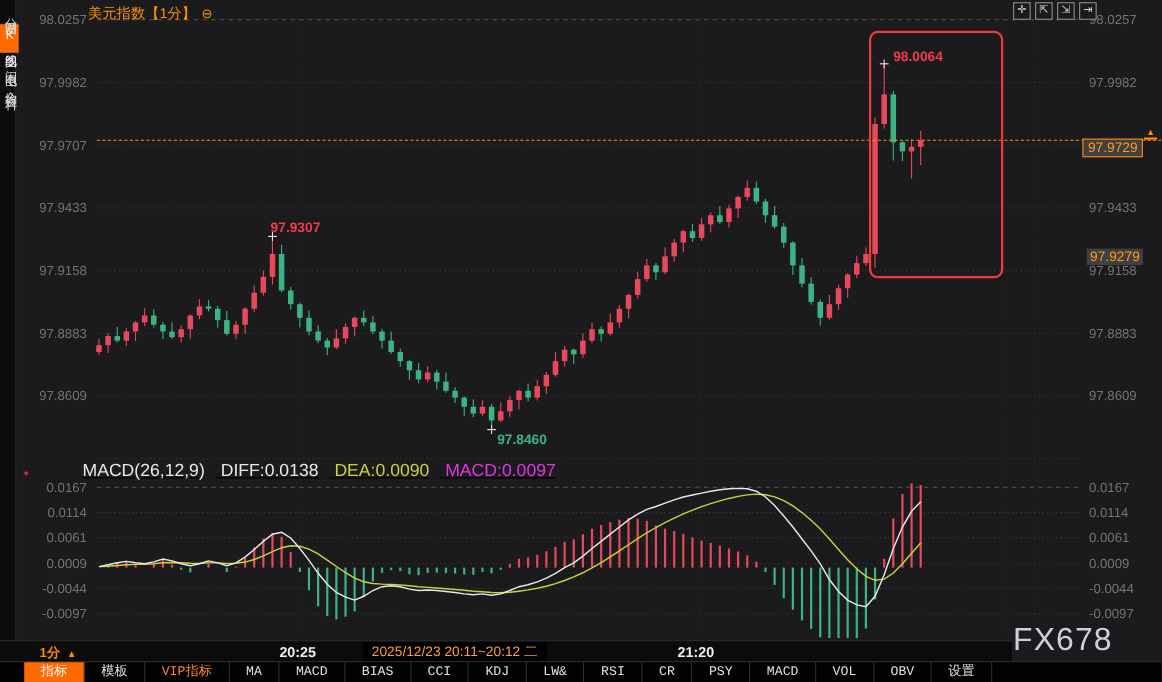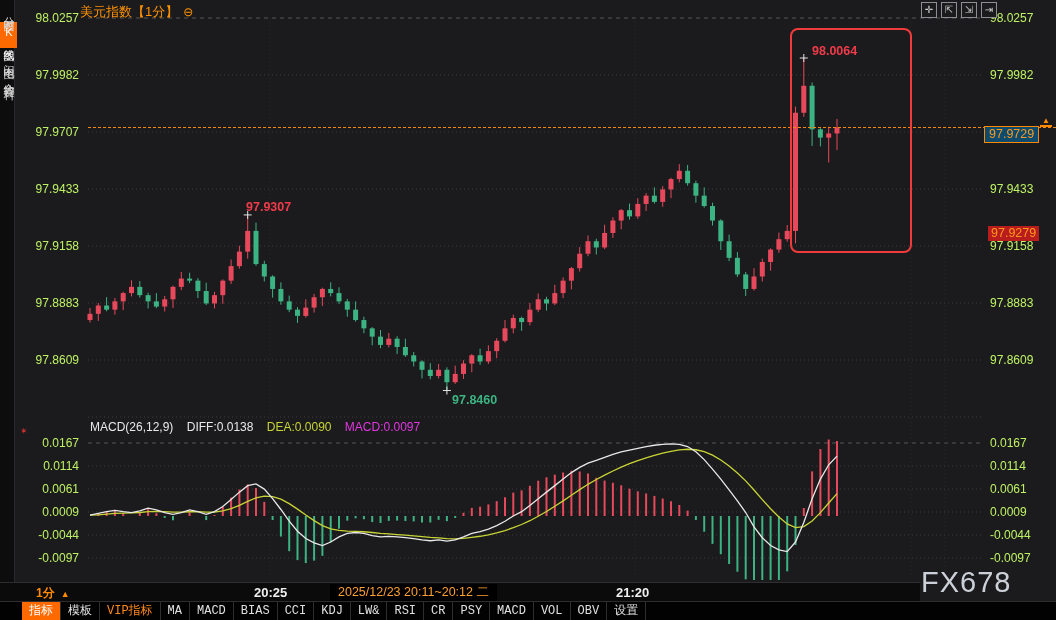--- a/index.html
+++ b/index.html
@@ -13,63 +13,63 @@
              letter-spacing:2px;padding:4px 1px;margin-top:4px;cursor:pointer;}
   .side-item.active{background:#ff6a00;color:#fff;}
   
   #title-row{position:absolute;left:80px;top:3px;font-size:13px;color:#ff9100;z-index:6;}
   #collapse{margin-left:5px;font-size:12px;}
   
   #top-icons{position:absolute;left:921px;top:2px;z-index:12;display:flex;gap:4px;}
   .tool-icon{width:14px;height:14px;border:1px solid #8d8d92;color:#cfcfcf;font-size:10px;
              line-height:13px;text-align:center;cursor:pointer;background:#1b1b1d;}
   
-  .axis-label{position:absolute;font-size:12px;color:#bef264;z-index:3;white-space:nowrap;}
+  .axis-label{position:absolute;font-size:12px;color:#737373;z-index:3;white-space:nowrap;}
   .axis-left{left:0;width:79px;text-align:right;}
   .axis-right{left:990px;text-align:left;}
   
   #price-line{position:absolute;left:88px;top:127px;width:968px;height:0;
               border-top:1px dashed #ff8a00;z-index:4;}
   #tag-last{position:absolute;left:984px;top:126px;height:15px;line-height:15px;padding:0 4px;
-            border:1px solid #ff8a00;background:#0c4a6e;color:#ff9a1e;font-size:12.5px;z-index:6;}
+            border:1px solid #ff8a00;background:#404040;color:#ff9a1e;font-size:12.5px;z-index:6;}
   #tag-prev{position:absolute;left:988px;top:226px;height:15px;line-height:15px;padding:0 3px;
-            background:#b91c1c;color:#ff9a1e;font-size:12.5px;z-index:6;}
+            background:#404040;color:#ff9a1e;font-size:12.5px;z-index:6;}
   #up-marker{position:absolute;left:1040px;top:117px;width:12px;color:#ff8a00;font-size:8px;
              line-height:8px;text-align:center;border-bottom:2px solid #ff8a00;z-index:6;}
   
   #highlight-box{position:absolute;left:790px;top:28px;width:118px;height:221px;
                  border:2px solid #f13b3b;border-radius:8px;z-index:5;}
   
   .annot{position:absolute;font-size:12.5px;font-weight:bold;z-index:6;white-space:nowrap;}
   #annot-high{left:812px;top:44px;color:#f13b4a;text-align:right;}
   #annot-peak{left:246px;top:200px;color:#f13b4a;}
   #annot-low{left:452px;top:393px;color:#3cb382;}
   
-  #macd-text{position:absolute;left:90px;top:420px;font-size:12px;z-index:6;white-space:nowrap;}
+  #macd-text{position:absolute;left:75px;top:420px;font-size:16px;z-index:6;white-space:nowrap;text-decoration:underline;}
   #macd-text .w{color:#e8e8e8;margin-right:10px;}
   #macd-text .y{color:#c8d435;margin-right:10px;}
   #macd-text .m{color:#e136e1;}
   #alarm-dot{position:absolute;left:20px;top:426px;color:#e23333;font-size:9px;z-index:6;}
   
   #watermark{position:absolute;left:921px;top:566px;font-size:29px;color:#ccd0d8;
              letter-spacing:1px;z-index:7;}
   
   #time-axis{position:absolute;left:0;top:582px;width:920px;height:19px;background:#0b0b0b;
              border-top:1px solid #2d2d30;z-index:11;}
   #tf{position:absolute;left:36px;top:2px;color:#ff8a00;font-size:12px;font-weight:bold;}
   #tf-arrow{font-size:9px;margin-left:6px;}
   #t-left{position:absolute;left:254px;top:2px;color:#f0f0f0;font-size:13px;font-weight:bold;}
   #t-center{position:absolute;left:330px;top:1px;background:#000;color:#ffa033;font-size:12.5px;
             padding:0 8px;height:17px;line-height:17px;}
   #t-right{position:absolute;left:616px;top:2px;color:#f0f0f0;font-size:13px;font-weight:bold;}
   
   #toolbar{position:absolute;left:0;top:601px;width:1056px;height:19px;background:#020202;
            border-top:1px solid #2d2d30;display:flex;padding-left:22px;box-sizing:border-box;
            font-family:"Liberation Mono",monospace;z-index:11;}
-  .tb-item{font-size:12px;color:#e0e0e0;line-height:18px;padding:0 7px;
+  .tb-item{font-size:12px;color:#e0e0e0;line-height:18px;padding:0 15px;
            border-right:1px solid #2e2e32;cursor:pointer;white-space:nowrap;}
   .tb-item.active{background:#ff6a00;color:#fff;}
   .tb-item.vip{color:#ff8a1e;}
 </style>
 </head>
 <body>
 
 <div id="app">
 
   <svg id="plot" width="1056" height="620">

